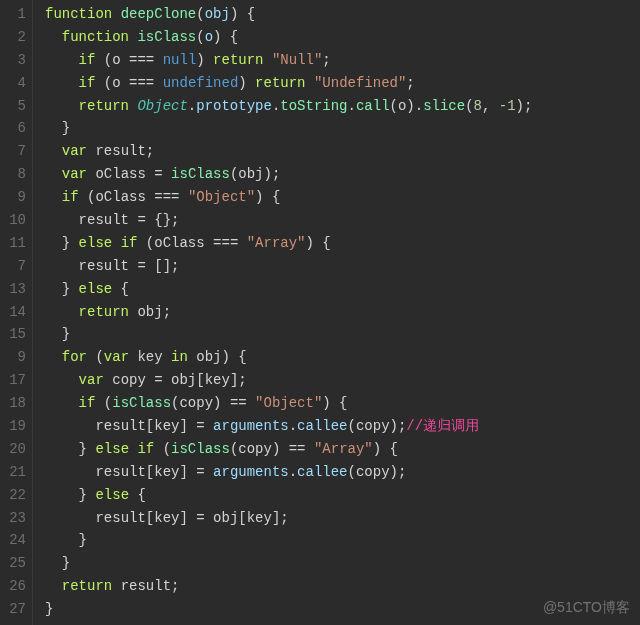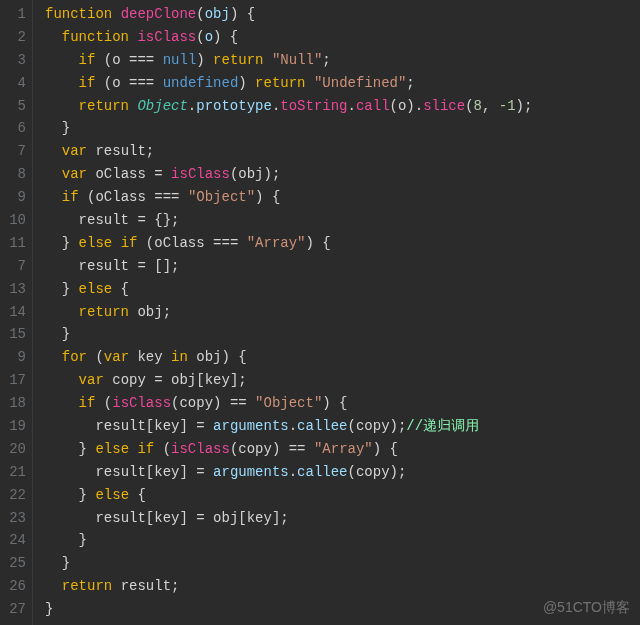--- a/index.html
+++ b/index.html
@@ -30,32 +30,32 @@
     border-right: 1px solid #3a3a3a;
   }
   .gutter div { height: 22.9px; }
   .code {
     padding: 3px 0 3px 12px;
     white-space: pre;
     color: #d4d4d4;
     flex: 1;
   }
   .code .line { height: 22.9px; }
-  .kw   { color: #eab308; }    
-  .fn   { color: #ec4899; }    
+  .kw   { color: #bef264; }    
+  .fn   { color: #86efac; }    
   .id   { color: #d4d4d4; }    
   .param{ color: #9cdcfe; }    
   .str  { color: #ce9178; }    
   .num  { color: #b5cea8; }    
   .const{ color: #569cd6; }    
   .obj  { color: #4ec9b0; font-style: italic; }   
   .prop { color: #9cdcfe; }    
   .pun  { color: #d4d4d4; }    
   .op   { color: #d4d4d4; }    
-  .cmt  { color: #86efac; }    
+  .cmt  { color: #ec4899; }    
   .watermark {
     position: absolute;
     bottom: 6px;
     right: 10px;
     color: rgba(200,200,200,0.45);
     font-family: "Microsoft YaHei", Arial, sans-serif;
     font-size: 14px;
     pointer-events: none;
   }
 </style>

